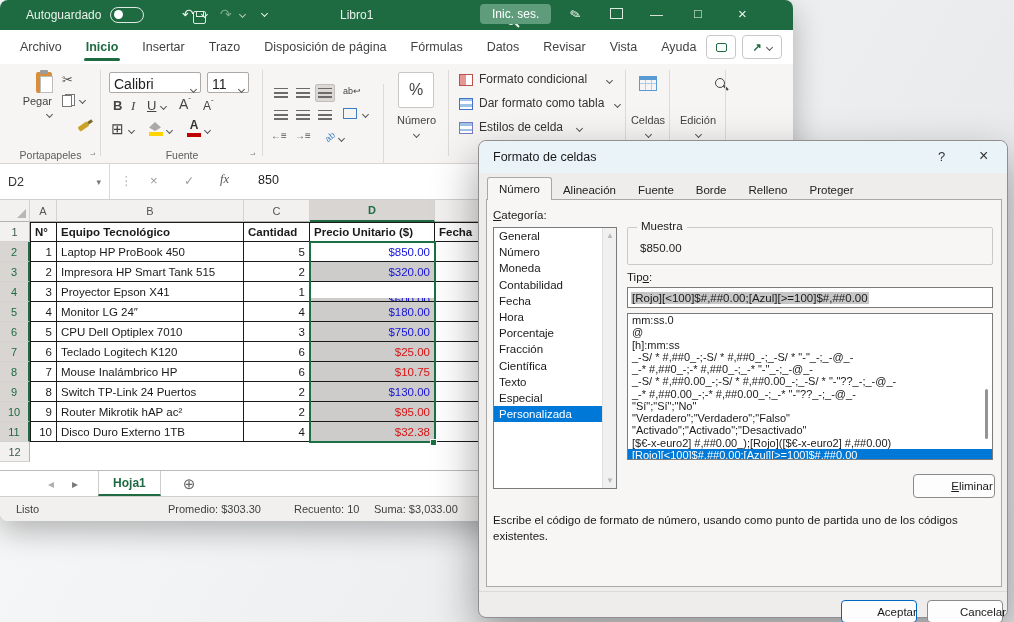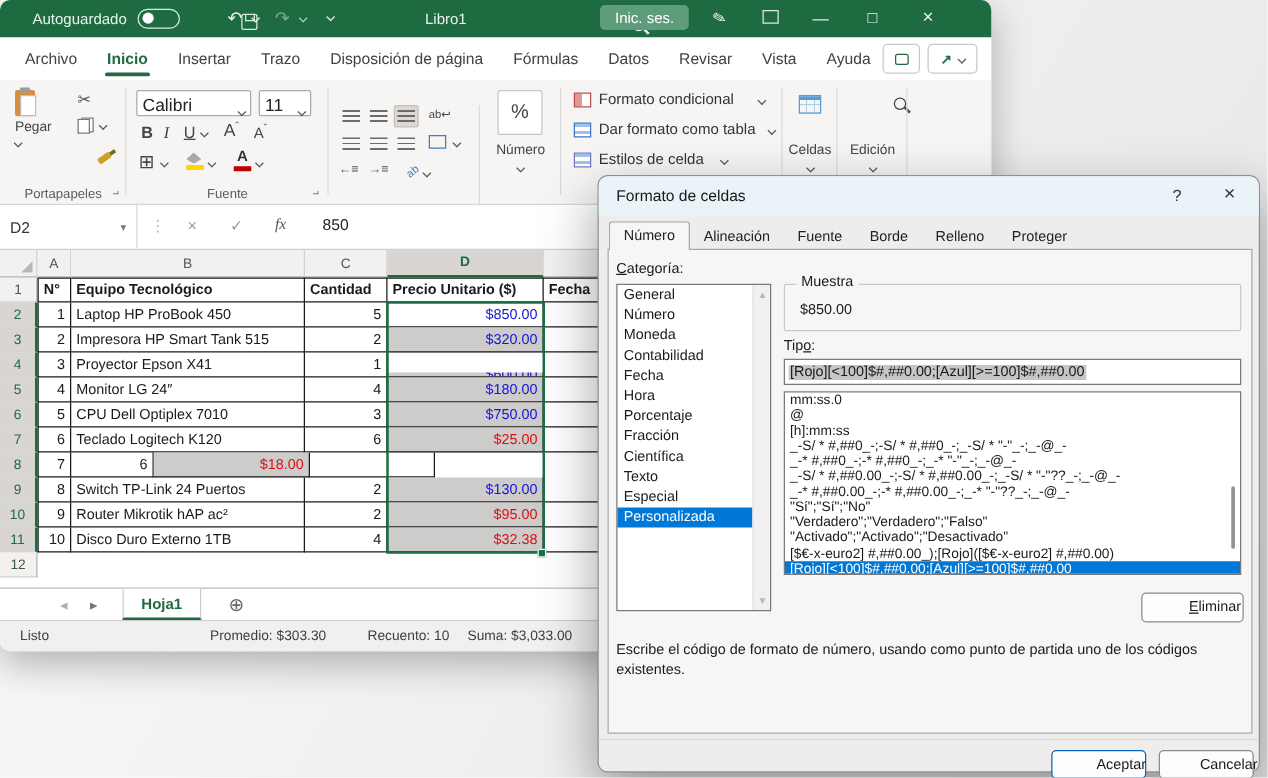--- a/index.html
+++ b/index.html
@@ -146,21 +146,21 @@
     </span>
     <span class="ab mbtn" style="left:742px;top:5px;width:40px;gap:5px;">
       <span style="color:#1e6b41;font-weight:bold;font-size:11px;">↗</span>
       <span class="chev"></span>
     </span>
   </div>
 
   <div class="ab ribbon">
 
     <div class="ab" style="left:0;top:0;width:101px;height:100px;">
-      <div class="ab" style="left:12px;top:8px;width:40px;text-align:left;">
+      <div class="ab" style="left:12px;top:8px;width:40px;text-align:right;">
         <span class="clipico"></span>
         <div>Pegar</div>
         <span class="chev"></span>
       </div>
       <span class="ab" style="left:62px;top:8px;color:#555;font-size:13px;">✂</span>
       <span class="ab ic-copy" style="left:62px;top:30px;"></span>
       <span class="ab chev" style="left:80px;top:34px;"></span>
       <span class="ab ic-brush" style="left:62px;top:52px;"></span>
       <div class="glabel">Portapapeles</div>
       <span class="ab launcher" style="right:6px;">⌐</span>
@@ -337,22 +337,23 @@
       <div class="rh on">7</div>
       <div class="c ca t tl num">6</div>
       <div class="c cb t">Teclado Logitech K120</div>
       <div class="c cc t num">6</div>
       <div class="c cd t num selbg" style="color: rgb(216, 18, 18);">$25.00</div>
       <div class="c ce t"></div>
     </div>
     <div class="grow">
       <div class="rh on">8</div>
       <div class="c ca t tl num">7</div>
+      <div class="c cb t">Mouse Inalámbrico HP</div>
       <div class="c cc t num">6</div>
-      <div class="c cd t num selbg" style="color: rgb(216, 18, 18);">$18.00</div>
+      <div class="c cd t num selbg" style="color: rgb(216, 18, 18);">$10.75</div>
       <div class="c ce t"></div>
     </div>
     <div class="grow">
       <div class="rh on">9</div>
       <div class="c ca t tl num">8</div>
       <div class="c cb t">Switch TP-Link 24 Puertos</div>
       <div class="c cc t num">2</div>
       <div class="c cd t num selbg" style="color: rgb(20, 20, 216);">$130.00</div>
       <div class="c ce t"></div>
     </div>

